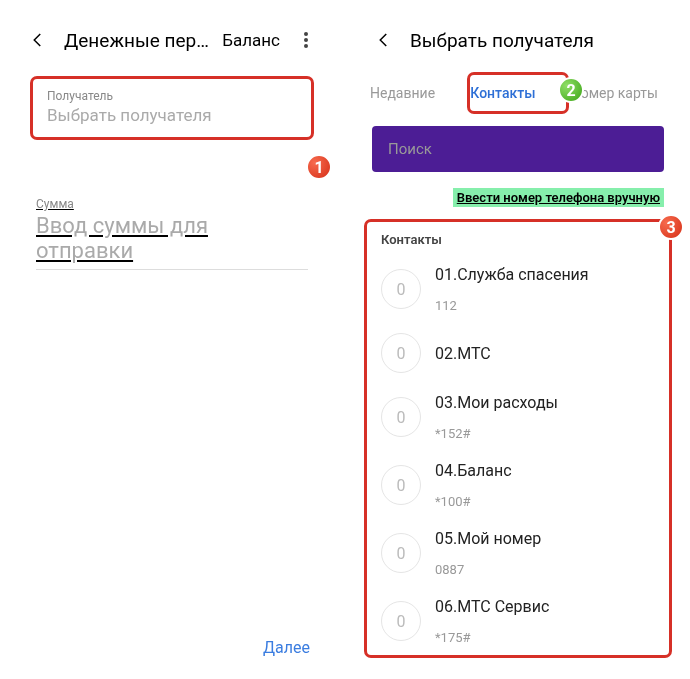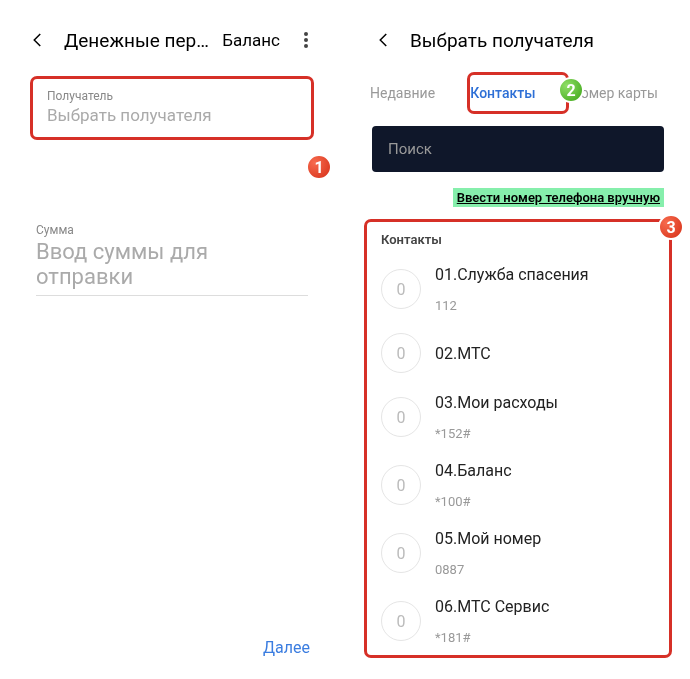--- a/index.html
+++ b/index.html
@@ -10,30 +10,30 @@
 .header { display: flex; align-items: center; height: 56px; padding: 0 14px; }
 .back-btn { width: 24px; height: 24px; display: flex; align-items: center; justify-content: center; cursor: pointer; }
 .back-btn svg { width: 18px; height: 18px; }
 .title { font-size: 19px; font-weight: 400; color: #000; margin-left: 14px; flex: 1; white-space: nowrap; overflow: hidden; text-overflow: ellipsis; }
 .history { font-size: 17px; color: #000; cursor: pointer; padding: 0 4px; }
 .more-btn { width: 24px; height: 24px; margin-left: 10px; cursor: pointer; display: flex; align-items: center; justify-content: center; }
 .dot { width: 4px; height: 4px; background: #444; border-radius: 50%; margin: 2px 0; }
 .field-box { border: 3px solid #d63027; border-radius: 7px; padding: 10px 14px 12px; margin: 8px 0; position: relative; }
 .field-label { font-size: 12px; color: #888; margin-bottom: 2px; }
 .field-value { font-size: 17px; color: #aaa; }
-.amount-box { margin-top: 83px; padding: 0 6px; }
+.amount-box { margin-top: 57px; padding: 0 6px; text-decoration: underline; }
 .amount-label { font-size: 12px; color: #888; margin-bottom: 2px; }
 .amount-value { font-size: 22px; color: #aaa; border-bottom: 1px solid #ddd; padding-bottom: 6px; }
 .next-btn { position: absolute; bottom: 34px; right: 22px; color: #3b7de0; font-size: 16px; cursor: pointer; }
 .nav-bar { position: absolute; bottom: 6px; left: 0; right: 0; display: flex; justify-content: space-around; padding: 0 40px; }
 .nav-line { width: 40px; height: 3px; background: #ccc; border-radius: 2px; }
 .tabs { display: flex; padding: 0 12px; margin-top: 4px; align-items: center; }
 .tab { flex: 1; padding: 10px 0; font-size: 14px; color: #999; cursor: pointer; }
 .tab.active-wrap { border: 3px solid #d63027; border-radius: 7px; margin: 0 2px; }
-.search-box { background: #0f172a; margin: 12px 14px 10px; padding: 14px 16px; border-radius: 4px; color: #999; font-size: 15px; cursor: text; }
+.search-box { background: #4c1d95; margin: 12px 14px 10px; padding: 14px 16px; border-radius: 4px; color: #999; font-size: 15px; cursor: text; }
 .manual-row { display: flex; justify-content: flex-end; padding: 6px 14px 10px; }
 .manual-link { background: #86efac; text-decoration: underline; color: #000; font-size: 13px; font-weight: 600; padding: 2px 4px; cursor: pointer; }
 .contacts-box { border: 3px solid #d63027; border-radius: 7px; margin: 2px 6px 0; padding: 6px 0 0; }
 .section-header { font-size: 13px; font-weight: 600; color: #444; padding: 4px 14px 8px; }
 .contact { display: flex; align-items: center; padding: 10px 14px; cursor: pointer; }
 .avatar { width: 40px; height: 40px; border-radius: 50%; border: 1px solid #e5e5e5; display: flex; align-items: center; justify-content: center; color: #bbb; font-size: 16px; margin-right: 14px; flex-shrink: 0; }
 .contact-info { flex: 1; }
 .contact-name { font-size: 16px; color: #222; }
 .contact-num { font-size: 13px; color: #999; margin-top: 14px; }
 .badge { position: absolute; width: 26px; height: 26px; border-radius: 50%; display: flex; align-items: center; justify-content: center; color: #fff; font-weight: 700; font-size: 16px; border: 2px solid #fff; z-index: 10; }
@@ -137,21 +137,21 @@
               <div class="avatar">0</div>
               <div class="contact-info">
                 <div class="contact-name">05.Мой номер</div>
                 <div class="contact-num">0887</div>
               </div>
             </div>
             <div class="contact">
               <div class="avatar">0</div>
               <div class="contact-info">
                 <div class="contact-name">06.МТС Сервис</div>
-                <div class="contact-num">*181#</div>
+                <div class="contact-num">*175#</div>
               </div>
             </div>
           </div>
   </div>
 </div>
 
 </div>
 
 <div class="badge badge-1">1</div>
 <div class="badge badge-2">2</div>

